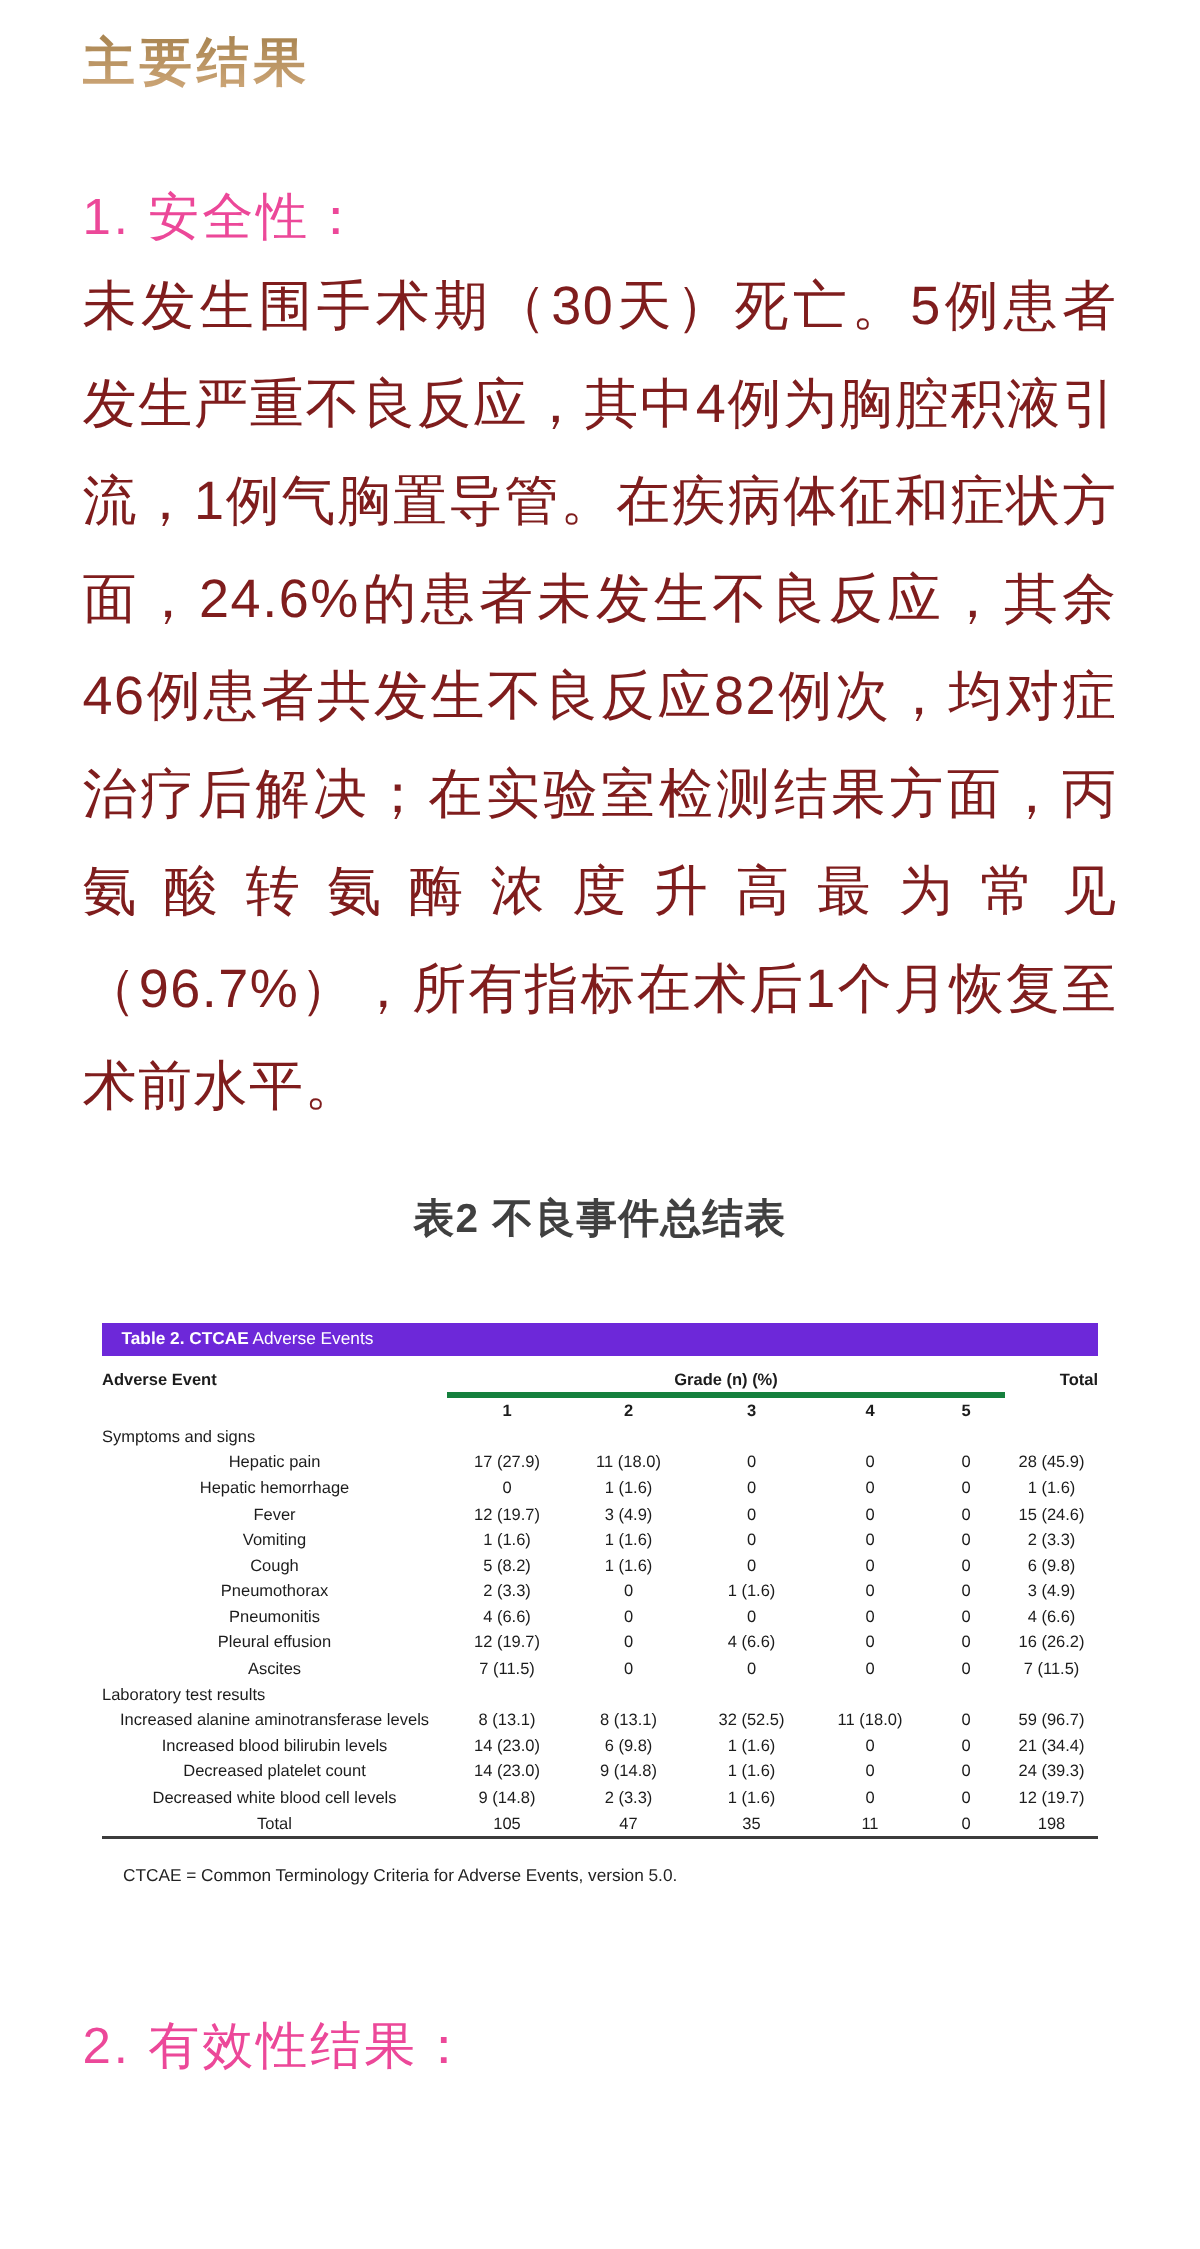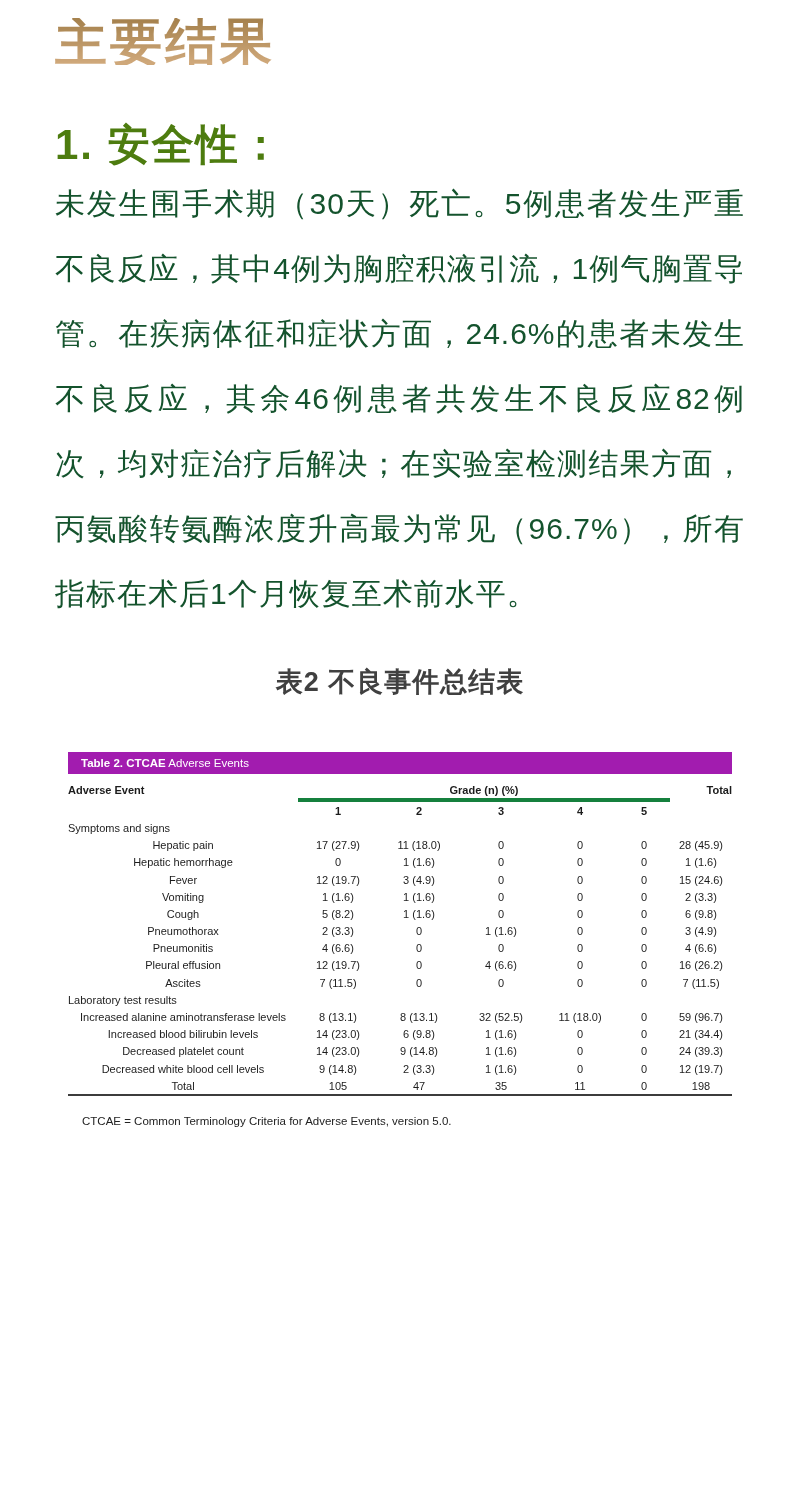--- a/index.html
+++ b/index.html
@@ -8,68 +8,68 @@
     height: 1499px;
     overflow: hidden;
     background: #ffffff;
     font-family: "Liberation Sans", "DejaVu Sans", sans-serif;
   }
   .page { padding: 18px 55px 0 55px; }
 
   .page-title {
     margin: 0;
     font-family: "DejaVu Serif", "Liberation Serif", serif;
-    font-size: 52px;
+    font-size: 35px;
     line-height: 47px;
     font-weight: 700;
     letter-spacing: 3px;
     color: #b18c58;
     background: linear-gradient(180deg, #a6824e 5%, #cfa87a 95%);
     -webkit-background-clip: text;
     background-clip: text;
     -webkit-text-fill-color: transparent;
     display: inline-block;
   }
   .title-row { height: 47px; }
 
   .sec-heading {
     margin: 58px 0 0 0;
-    font-size: 42px;
+    font-size: 34px;
     line-height: 44px;
-    font-weight: bold;
-    color: #4d7c0f;
+    font-weight: normal;
+    color: #ec4899;
     letter-spacing: 2px;
   }
   .sec-heading.second { margin-top: 84px; }
 
   .body-para {
     margin: 4px 0 0 0;
-    font-size: 30px;
+    font-size: 36px;
     line-height: 65px;
-    color: #14532d;
+    color: #7f1d1d;
     letter-spacing: 1px;
     text-align: justify;
   }
 
   .table-caption {
     margin-top: 36px;
     text-align: center;
     font-size: 27px;
     line-height: 40px;
     font-weight: bold;
     color: #404040;
     letter-spacing: 1px;
   }
 
   .table-figure {
     margin: 50px 13px 0 13px;
     color: #1c1c1c;
   }
   .table-title-bar {
-    background: #a21caf;
+    background: #6d28d9;
     color: #ffffff;
     font-size: 11.5px;
     line-height: 12px;
     padding: 5px 0 5px 13px;
   }
   .table-title-bar .b { font-weight: bold; }
 
   table.aev {
     width: 100%;
     border-collapse: collapse;
@@ -272,15 +272,16 @@
             <td class="grade-cell">35</td>
             <td class="grade-cell">11</td>
             <td class="grade-cell">0</td>
             <td class="total-cell">198</td>
           </tr>
         </tbody>
     </table>
     <figcaption class="table-footnote">CTCAE = Common Terminology Criteria for Adverse Events, version 5.0.</figcaption>
   </figure>
 
+  <h2 class="sec-heading second">2. 有效性结果：</h2>
 
 
 </main>
 
 </body></html>

